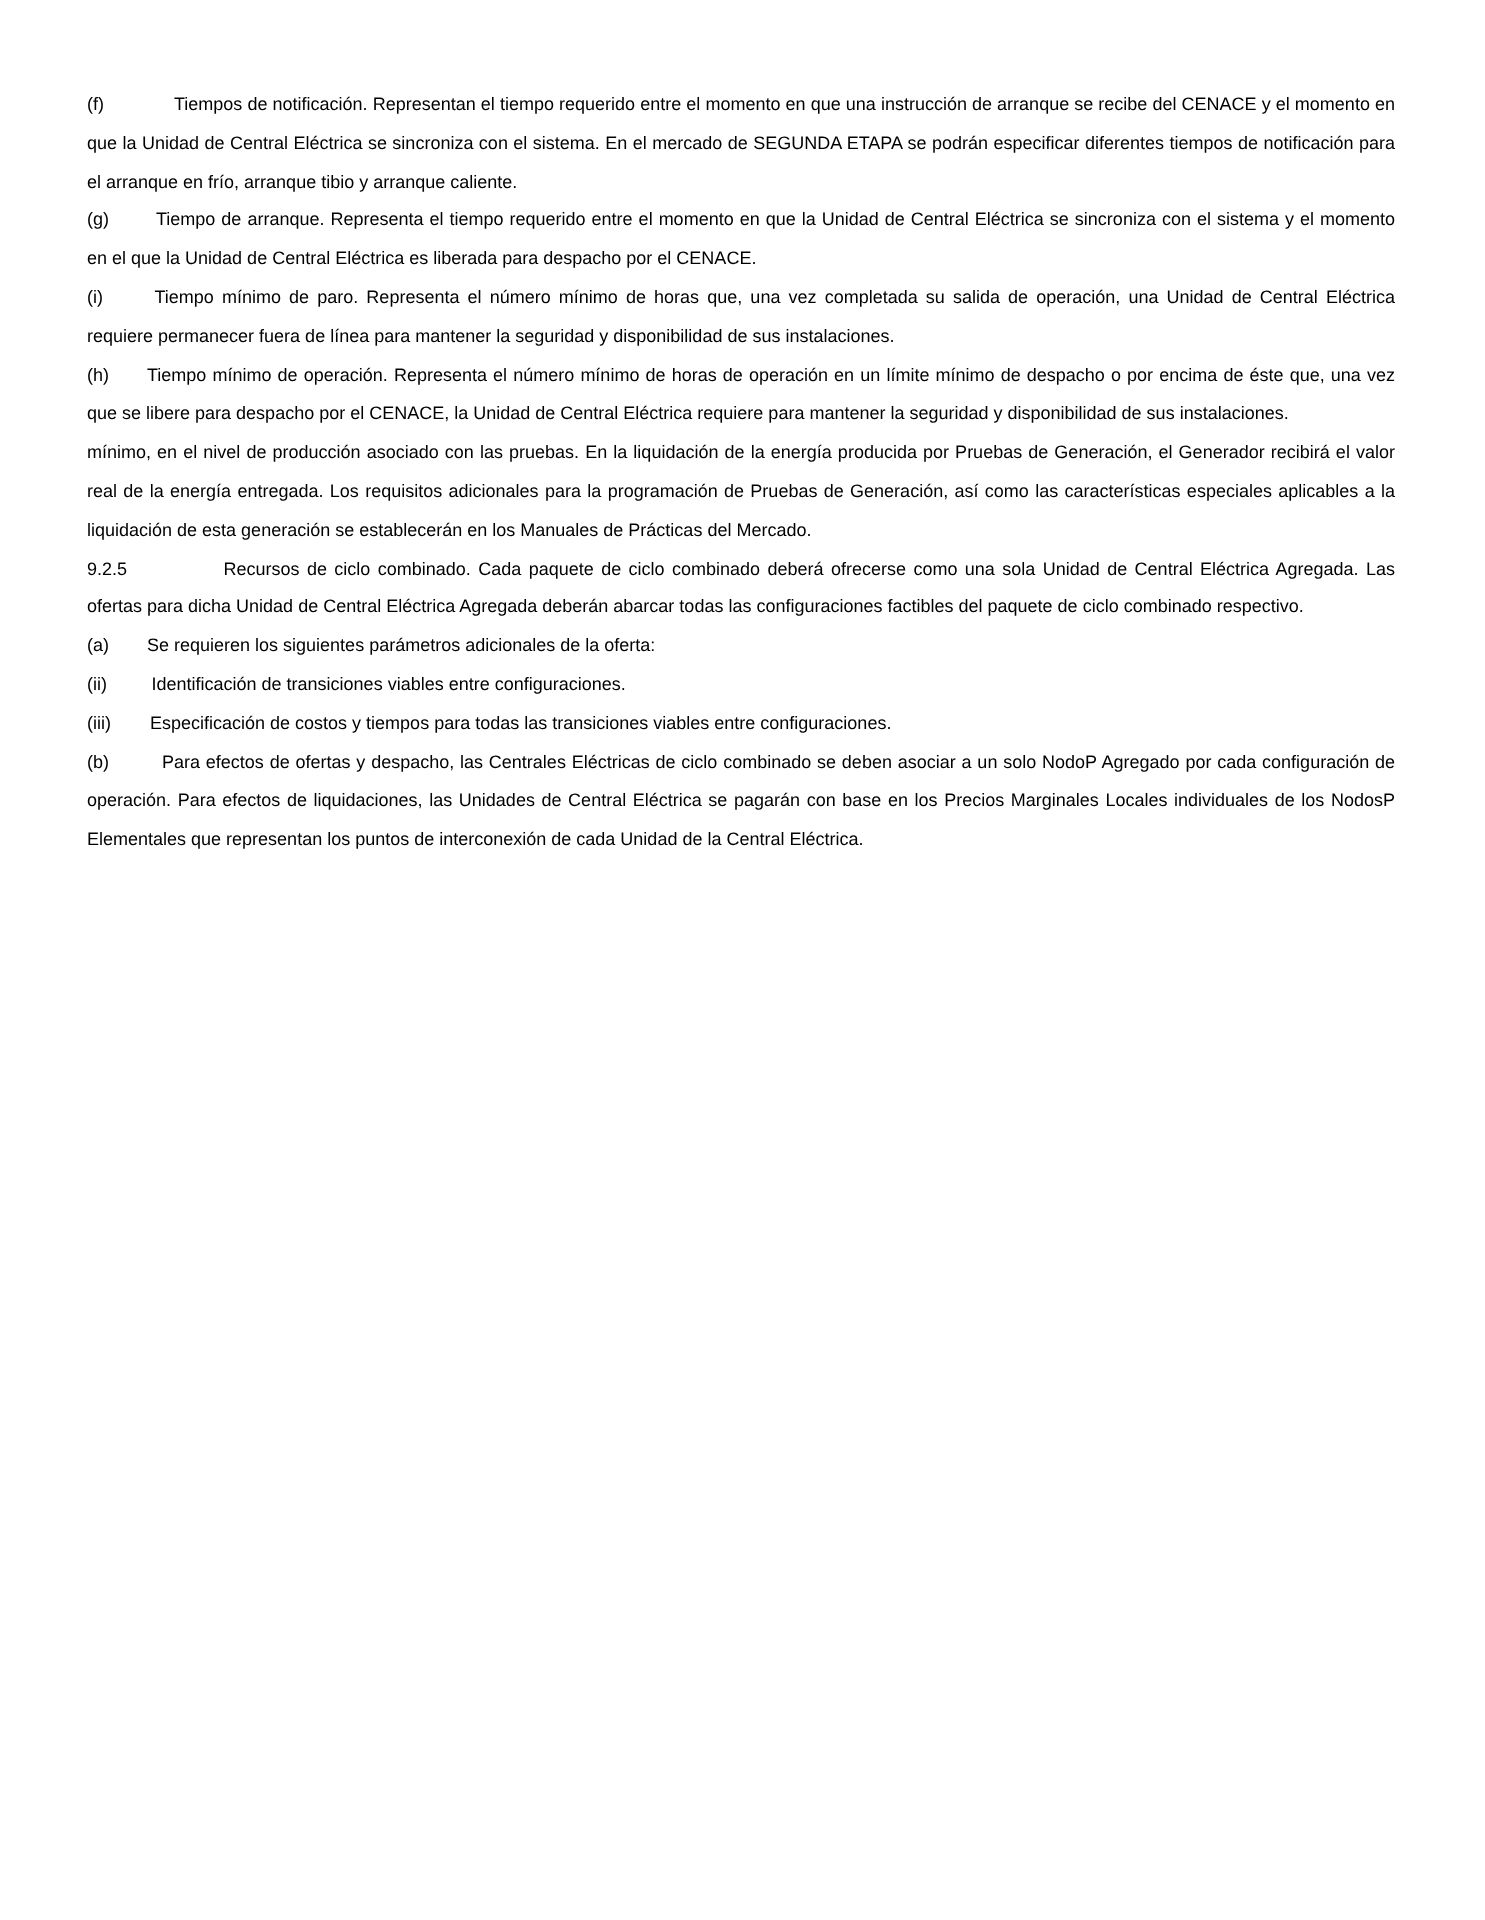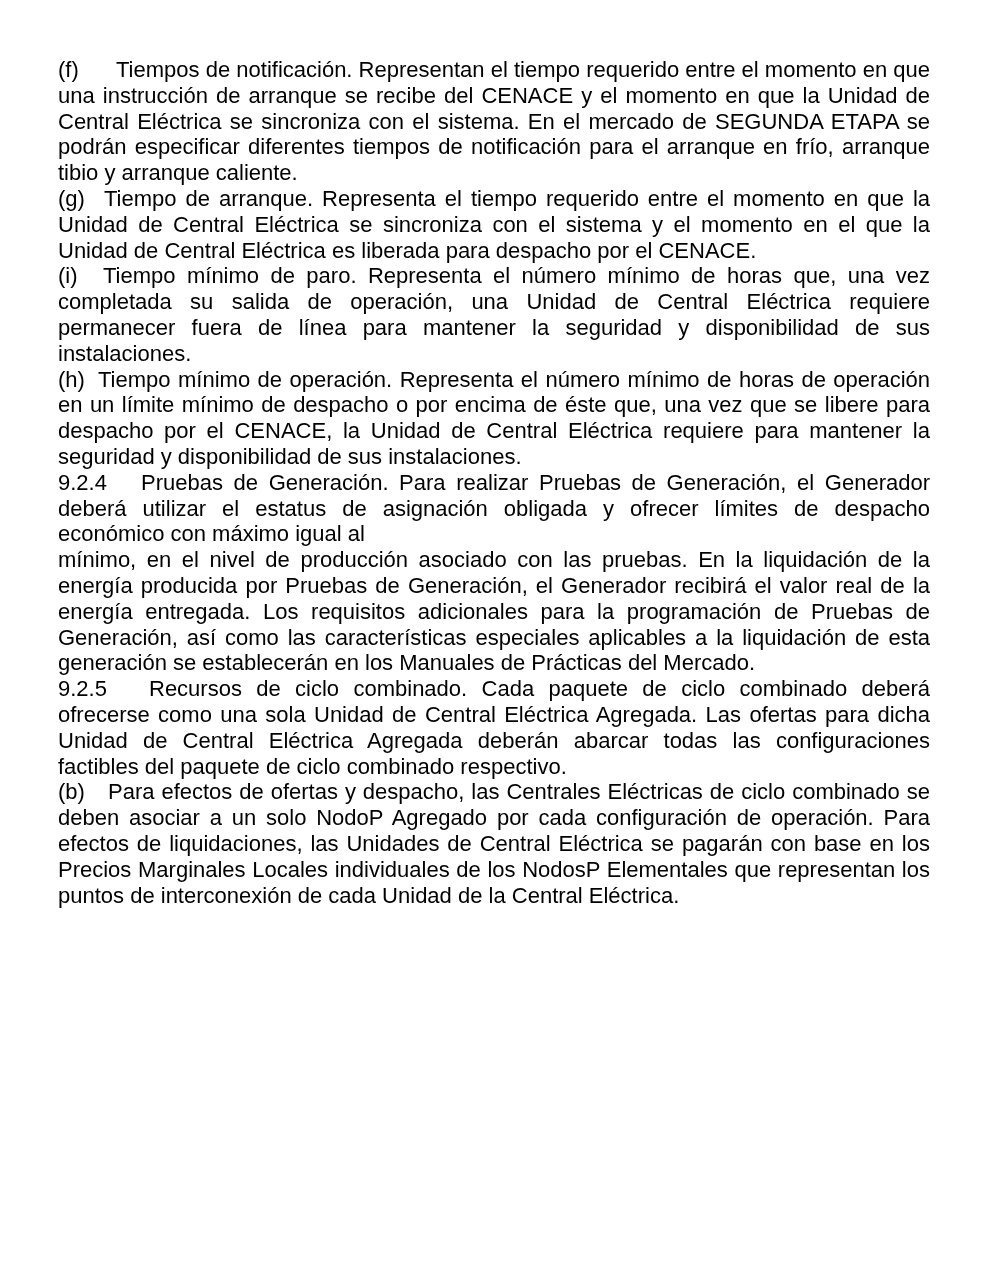--- a/index.html
+++ b/index.html
@@ -16,21 +16,21 @@
       color: #000000;
     }
     .page {
       position: absolute;
       left: 58px;
       top: 57px;
       width: 872px;
     }
     .para {
       margin: 0;
-      font-size: 22px;
+      font-size: 12px;
       line-height: 25.8px;
       text-align: justify;
       text-align-last: left;
     }
     .para.gap { margin-top: 0; }
     .label {
       display: inline-block;
     }
     .lbl-f { width: 58px; }
     .lbl-g { width: 46px; }
@@ -51,26 +51,28 @@
 <div class="page">
 
   <p class="para"><span class="label lbl-f">(f)</span><span>Tiempos de notificación. Representan el tiempo requerido entre el momento en que una instrucción de arranque se recibe del CENACE y el momento en que la Unidad de Central Eléctrica se sincroniza con el sistema. En el mercado de SEGUNDA ETAPA se podrán especificar diferentes tiempos de notificación para el arranque en frío, arranque tibio y arranque caliente.</span></p>
 
   <p class="para gap"><span class="label lbl-g">(g)</span><span>Tiempo de arranque. Representa el tiempo requerido entre el momento en que la Unidad de Central Eléctrica se sincroniza con el sistema y el momento en el que la Unidad de Central Eléctrica es liberada para despacho por el CENACE.</span></p>
 
   <p class="para gap"><span class="label lbl-i">(i)</span><span>Tiempo mínimo de paro. Representa el número mínimo de horas que, una vez completada su salida de operación, una Unidad de Central Eléctrica requiere permanecer fuera de línea para mantener la seguridad y disponibilidad de sus instalaciones.</span></p>
 
   <p class="para gap"><span class="label lbl-h">(h)</span><span>Tiempo mínimo de operación. Representa el número mínimo de horas de operación en un límite mínimo de despacho o por encima de éste que, una vez que se libere para despacho por el CENACE, la Unidad de Central Eléctrica requiere para mantener la seguridad y disponibilidad de sus instalaciones.</span></p>
 
-  <p class="para gap"><span class="label lbl-sec">9.2.4</span><span>Pruebas de Generación. Para realizar Pruebas de Generación, el Generador deberá utilizar el estatus de asignación obligada y ofrecer límites de despacho económico con máximo igual al</span></p>
 
   <p class="para gap"><span>mínimo, en el nivel de producción asociado con las pruebas. En la liquidación de la energía producida por Pruebas de Generación, el Generador recibirá el valor real de la energía entregada. Los requisitos adicionales para la programación de Pruebas de Generación, así como las características especiales aplicables a la liquidación de esta generación se establecerán en los Manuales de Prácticas del Mercado.</span></p>
 
   <p class="para gap"><span class="label lbl-sec5">9.2.5</span><span>Recursos de ciclo combinado. Cada paquete de ciclo combinado deberá ofrecerse como una sola Unidad de Central Eléctrica Agregada. Las ofertas para dicha Unidad de Central Eléctrica Agregada deberán abarcar todas las configuraciones factibles del paquete de ciclo combinado respectivo.</span></p>
 
+  <p class="para gap"><span class="label lbl-a">(a)</span><span>Se requieren los siguientes parámetros adicionales de la oferta:</span></p>
 
 
+  <p class="para gap"><span class="label lbl-ii">(ii)</span><span>Identificación de transiciones viables entre configuraciones.</span></p>
 
+  <p class="para gap"><span class="label lbl-iii">(iii)</span><span>Especificación de costos y tiempos para todas las transiciones viables entre configuraciones.</span></p>
 
   <p class="para gap"><span class="label lbl-b">(b)</span><span>Para efectos de ofertas y despacho, las Centrales Eléctricas de ciclo combinado se deben asociar a un solo NodoP Agregado por cada configuración de operación. Para efectos de liquidaciones, las Unidades de Central Eléctrica se pagarán con base en los Precios Marginales Locales individuales de los NodosP Elementales que representan los puntos de interconexión de cada Unidad de la Central Eléctrica.</span></p>
 
 
 </div>
 
 </body></html>

